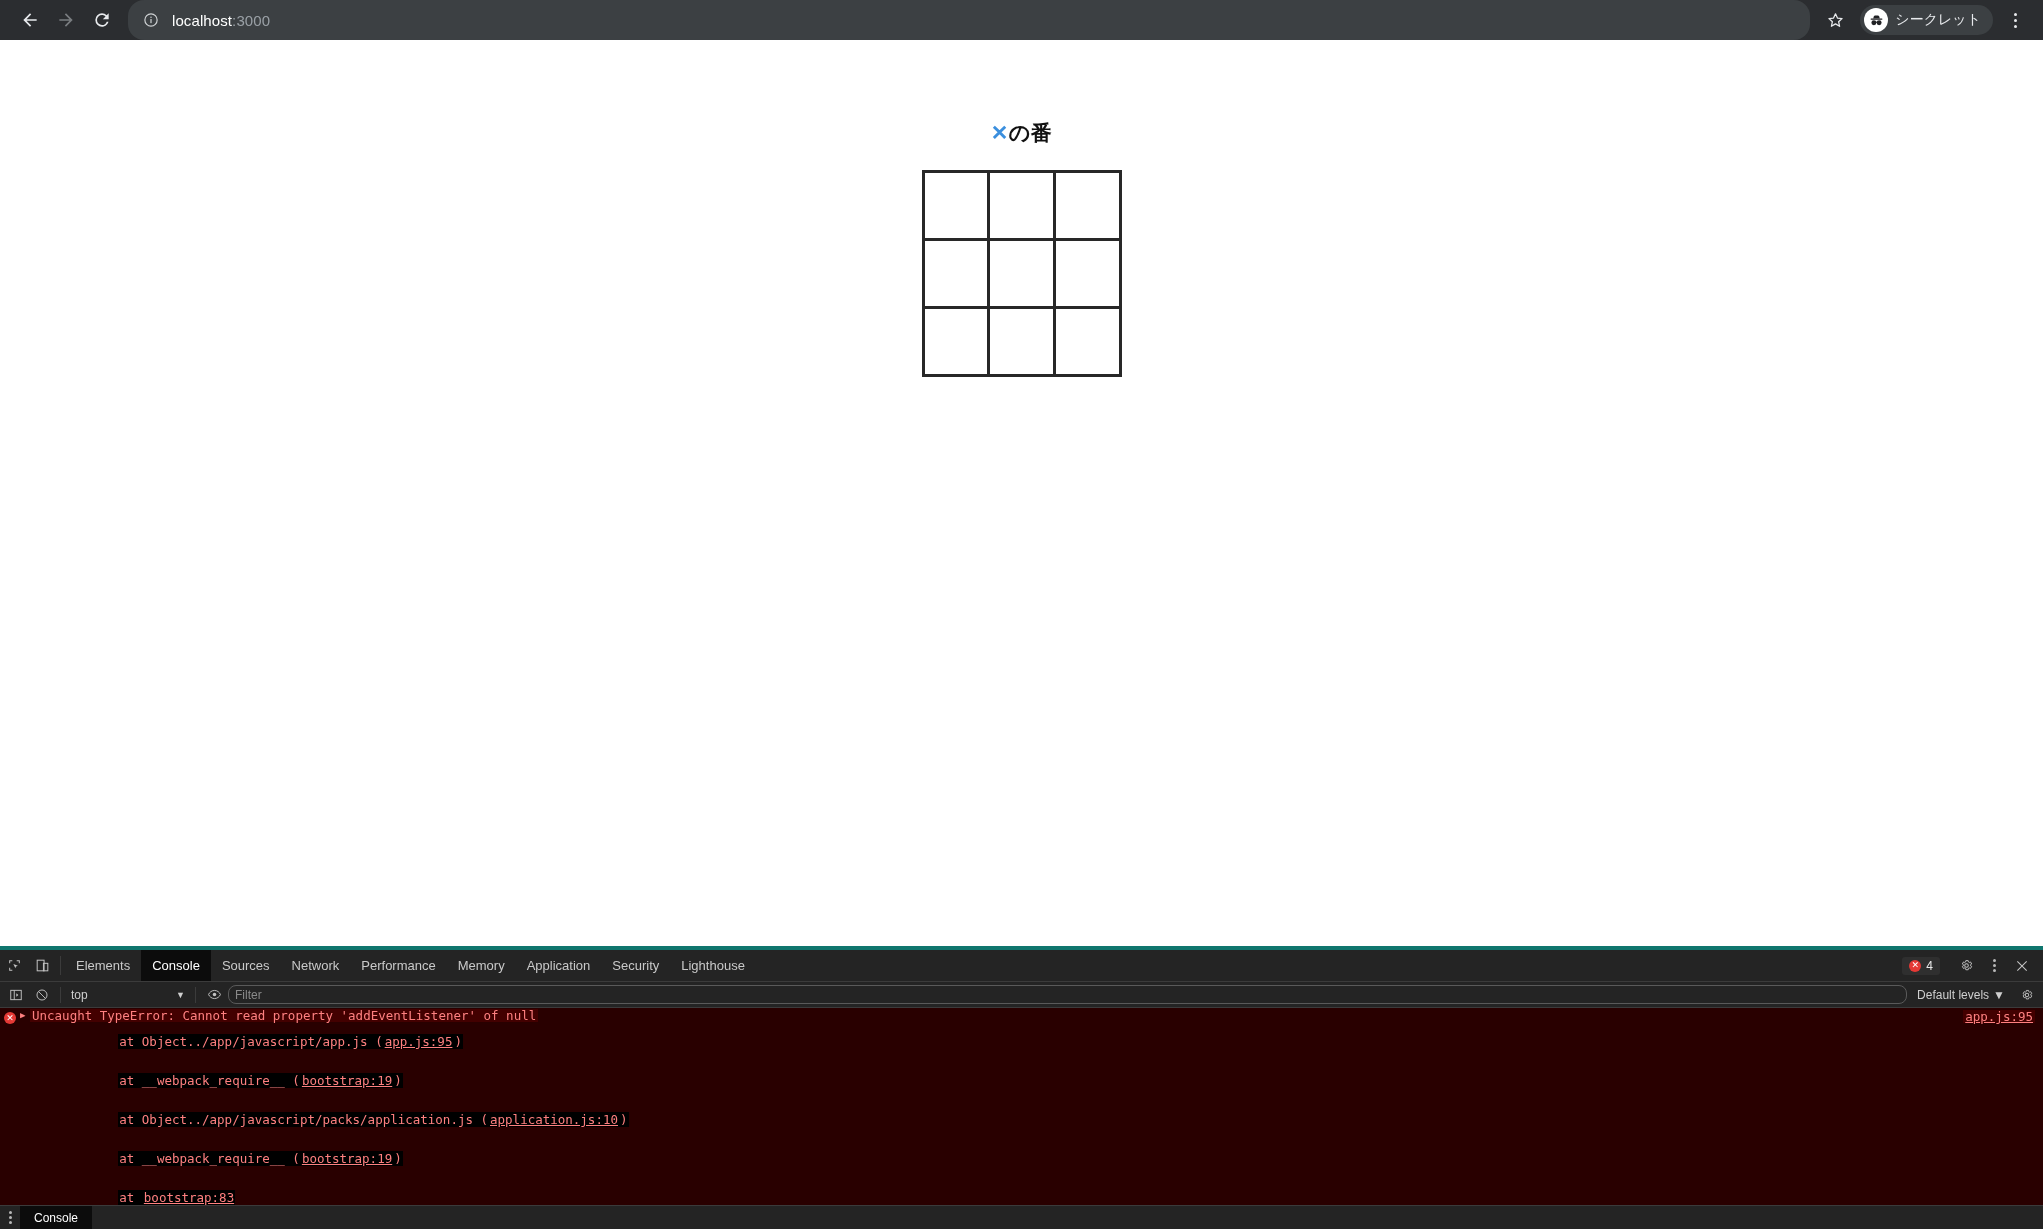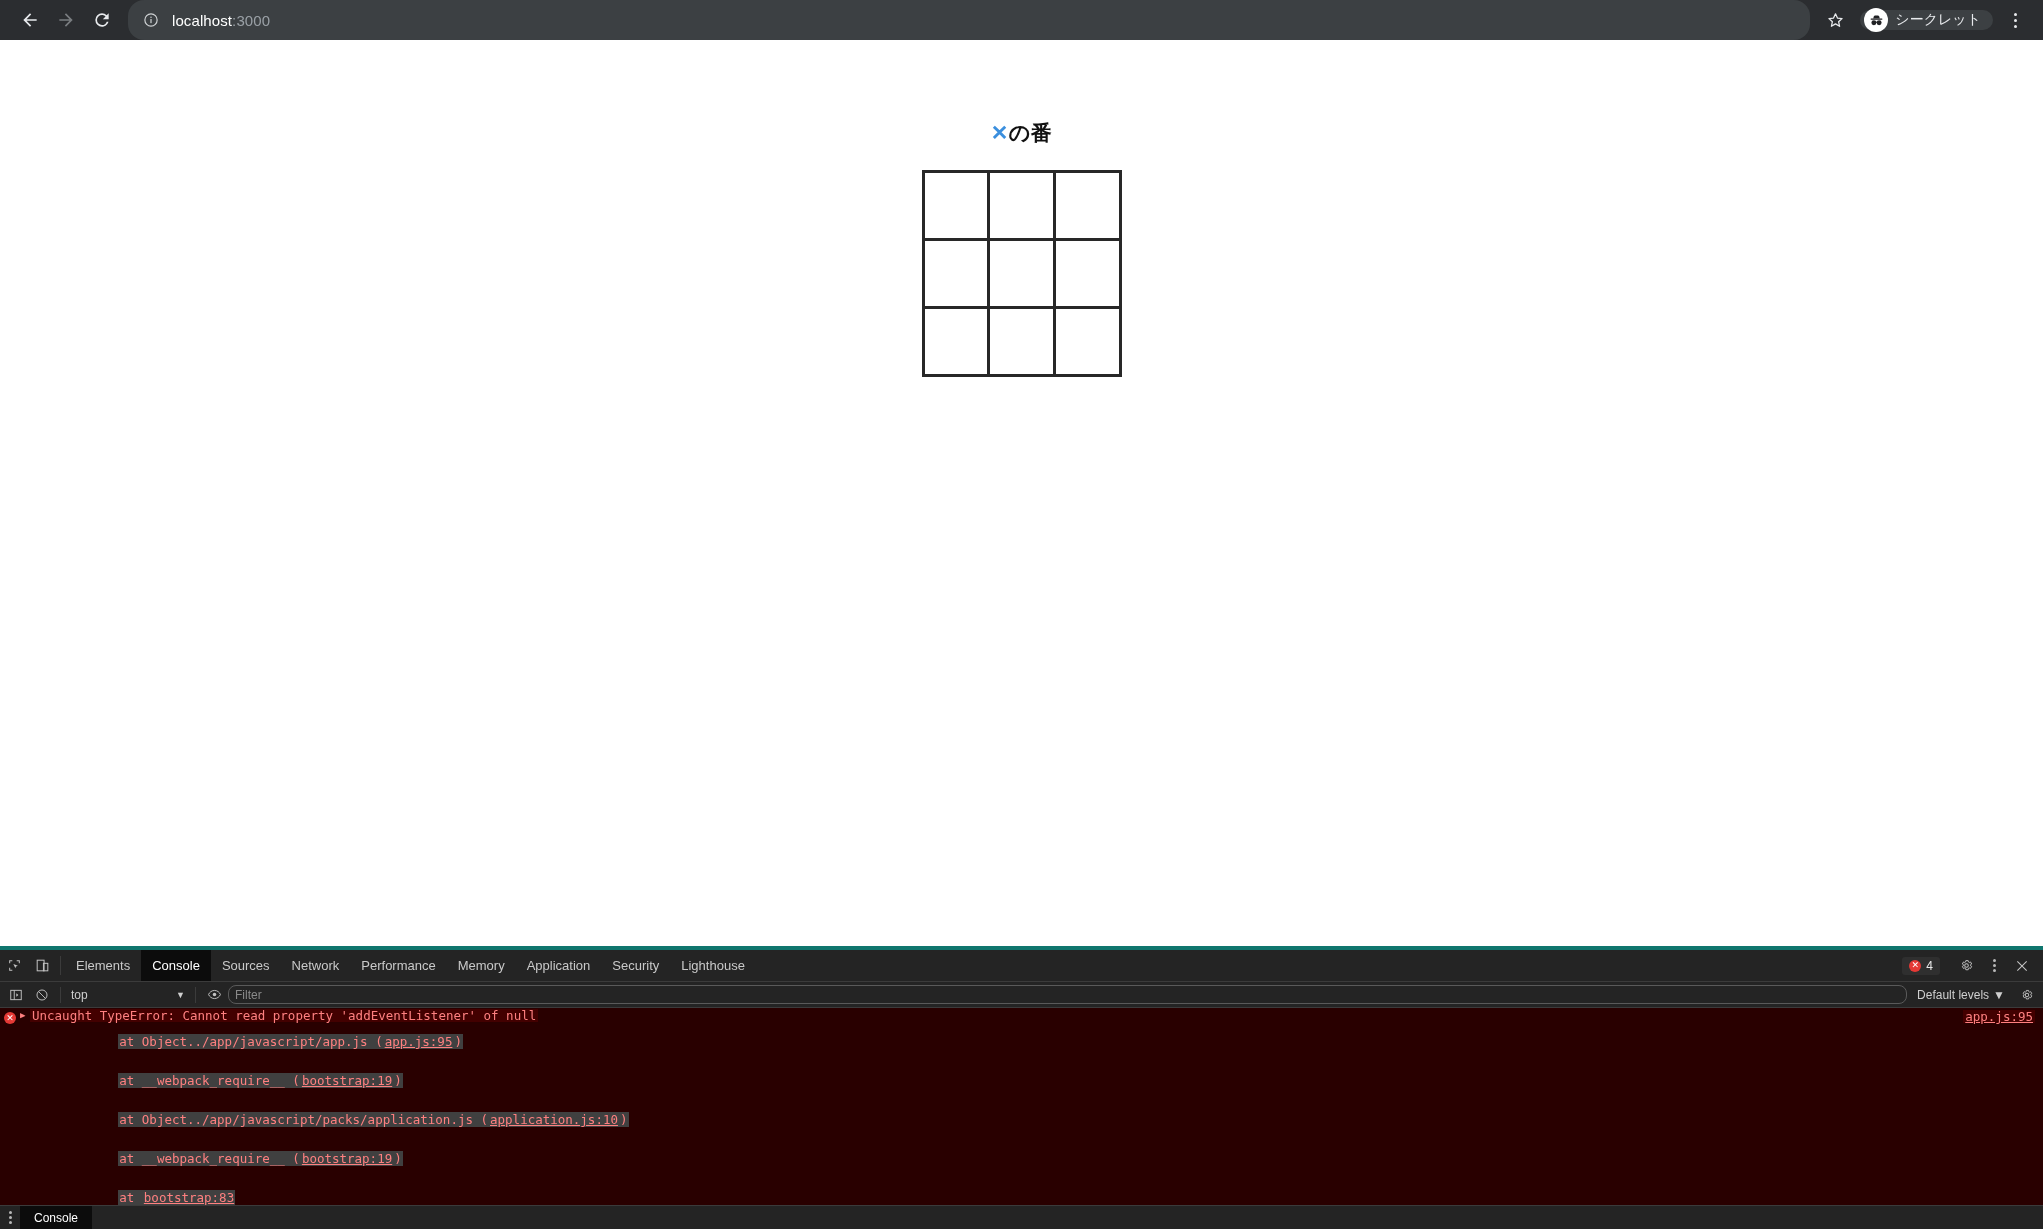--- a/index.html
+++ b/index.html
@@ -60,21 +60,21 @@
     display: flex;
     align-items: center;
     flex: 0 0 auto;
     gap: 2px;
   }
   .star-btn {
     width: 34px; height: 34px;
     display: flex; align-items: center; justify-content: center;
   }
   .incognito-pill {
-    height: 20px;
+    height: 30px;
     background: #3c4043;
     border-radius: 16px;
     display: flex;
     align-items: center;
     padding: 0 12px 0 4px;
     margin-left: 6px;
     gap: 7px;
   }
   .incognito-avatar {
     width: 24px; height: 24px;
@@ -350,21 +350,21 @@
   }
   .msg-head-text {
     background: #430000;
     padding: 0 2px;
   }
   .stack-line {
     padding-left: 23px;
     white-space: pre;
     line-height: 13px;
   }
-  .stack-line span.bg { background: #404040; padding: 0 1px; margin-top: 48px; }
+  .stack-line span.bg { background: #000000; padding: 0 1px; margin-top: 48px; }
   .stack-link {
     color: #ff8080;
     text-decoration: underline;
   }
   .msg-source {
     position: absolute;
     right: 8px;
     top: 2px;
     font-family: "DejaVu Sans Mono", "Liberation Mono", monospace;
     font-size: 12.5px;

